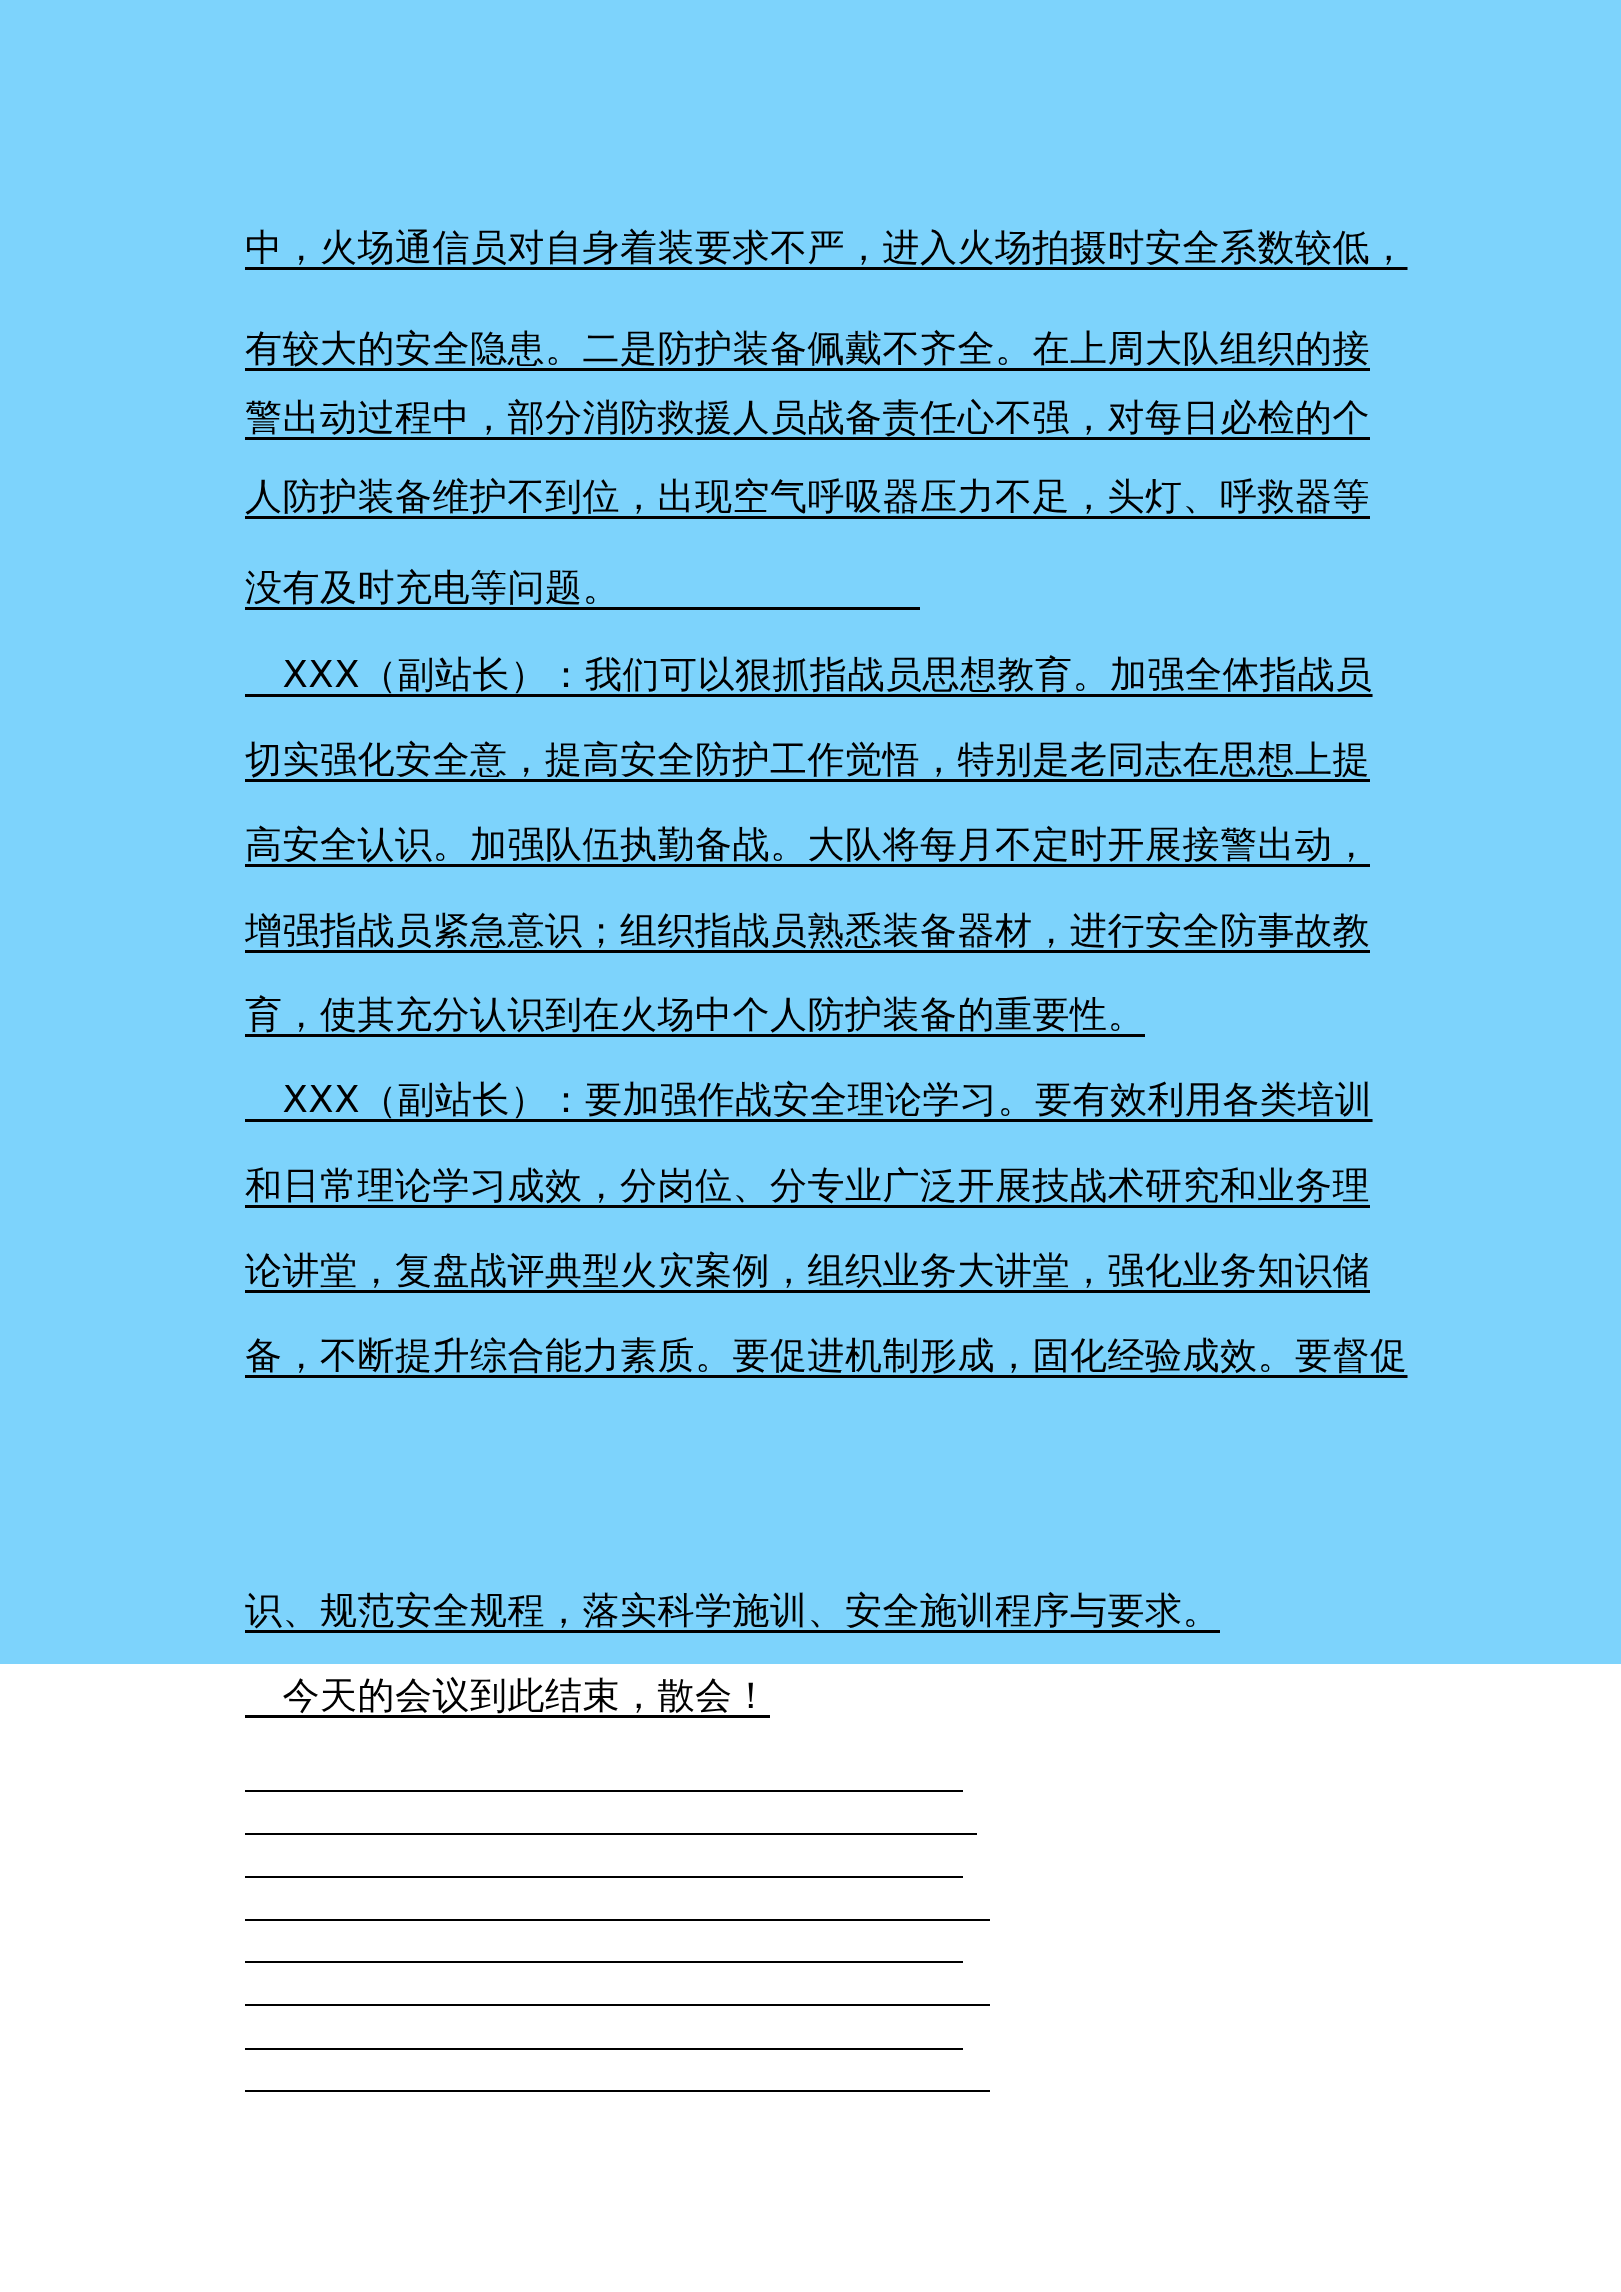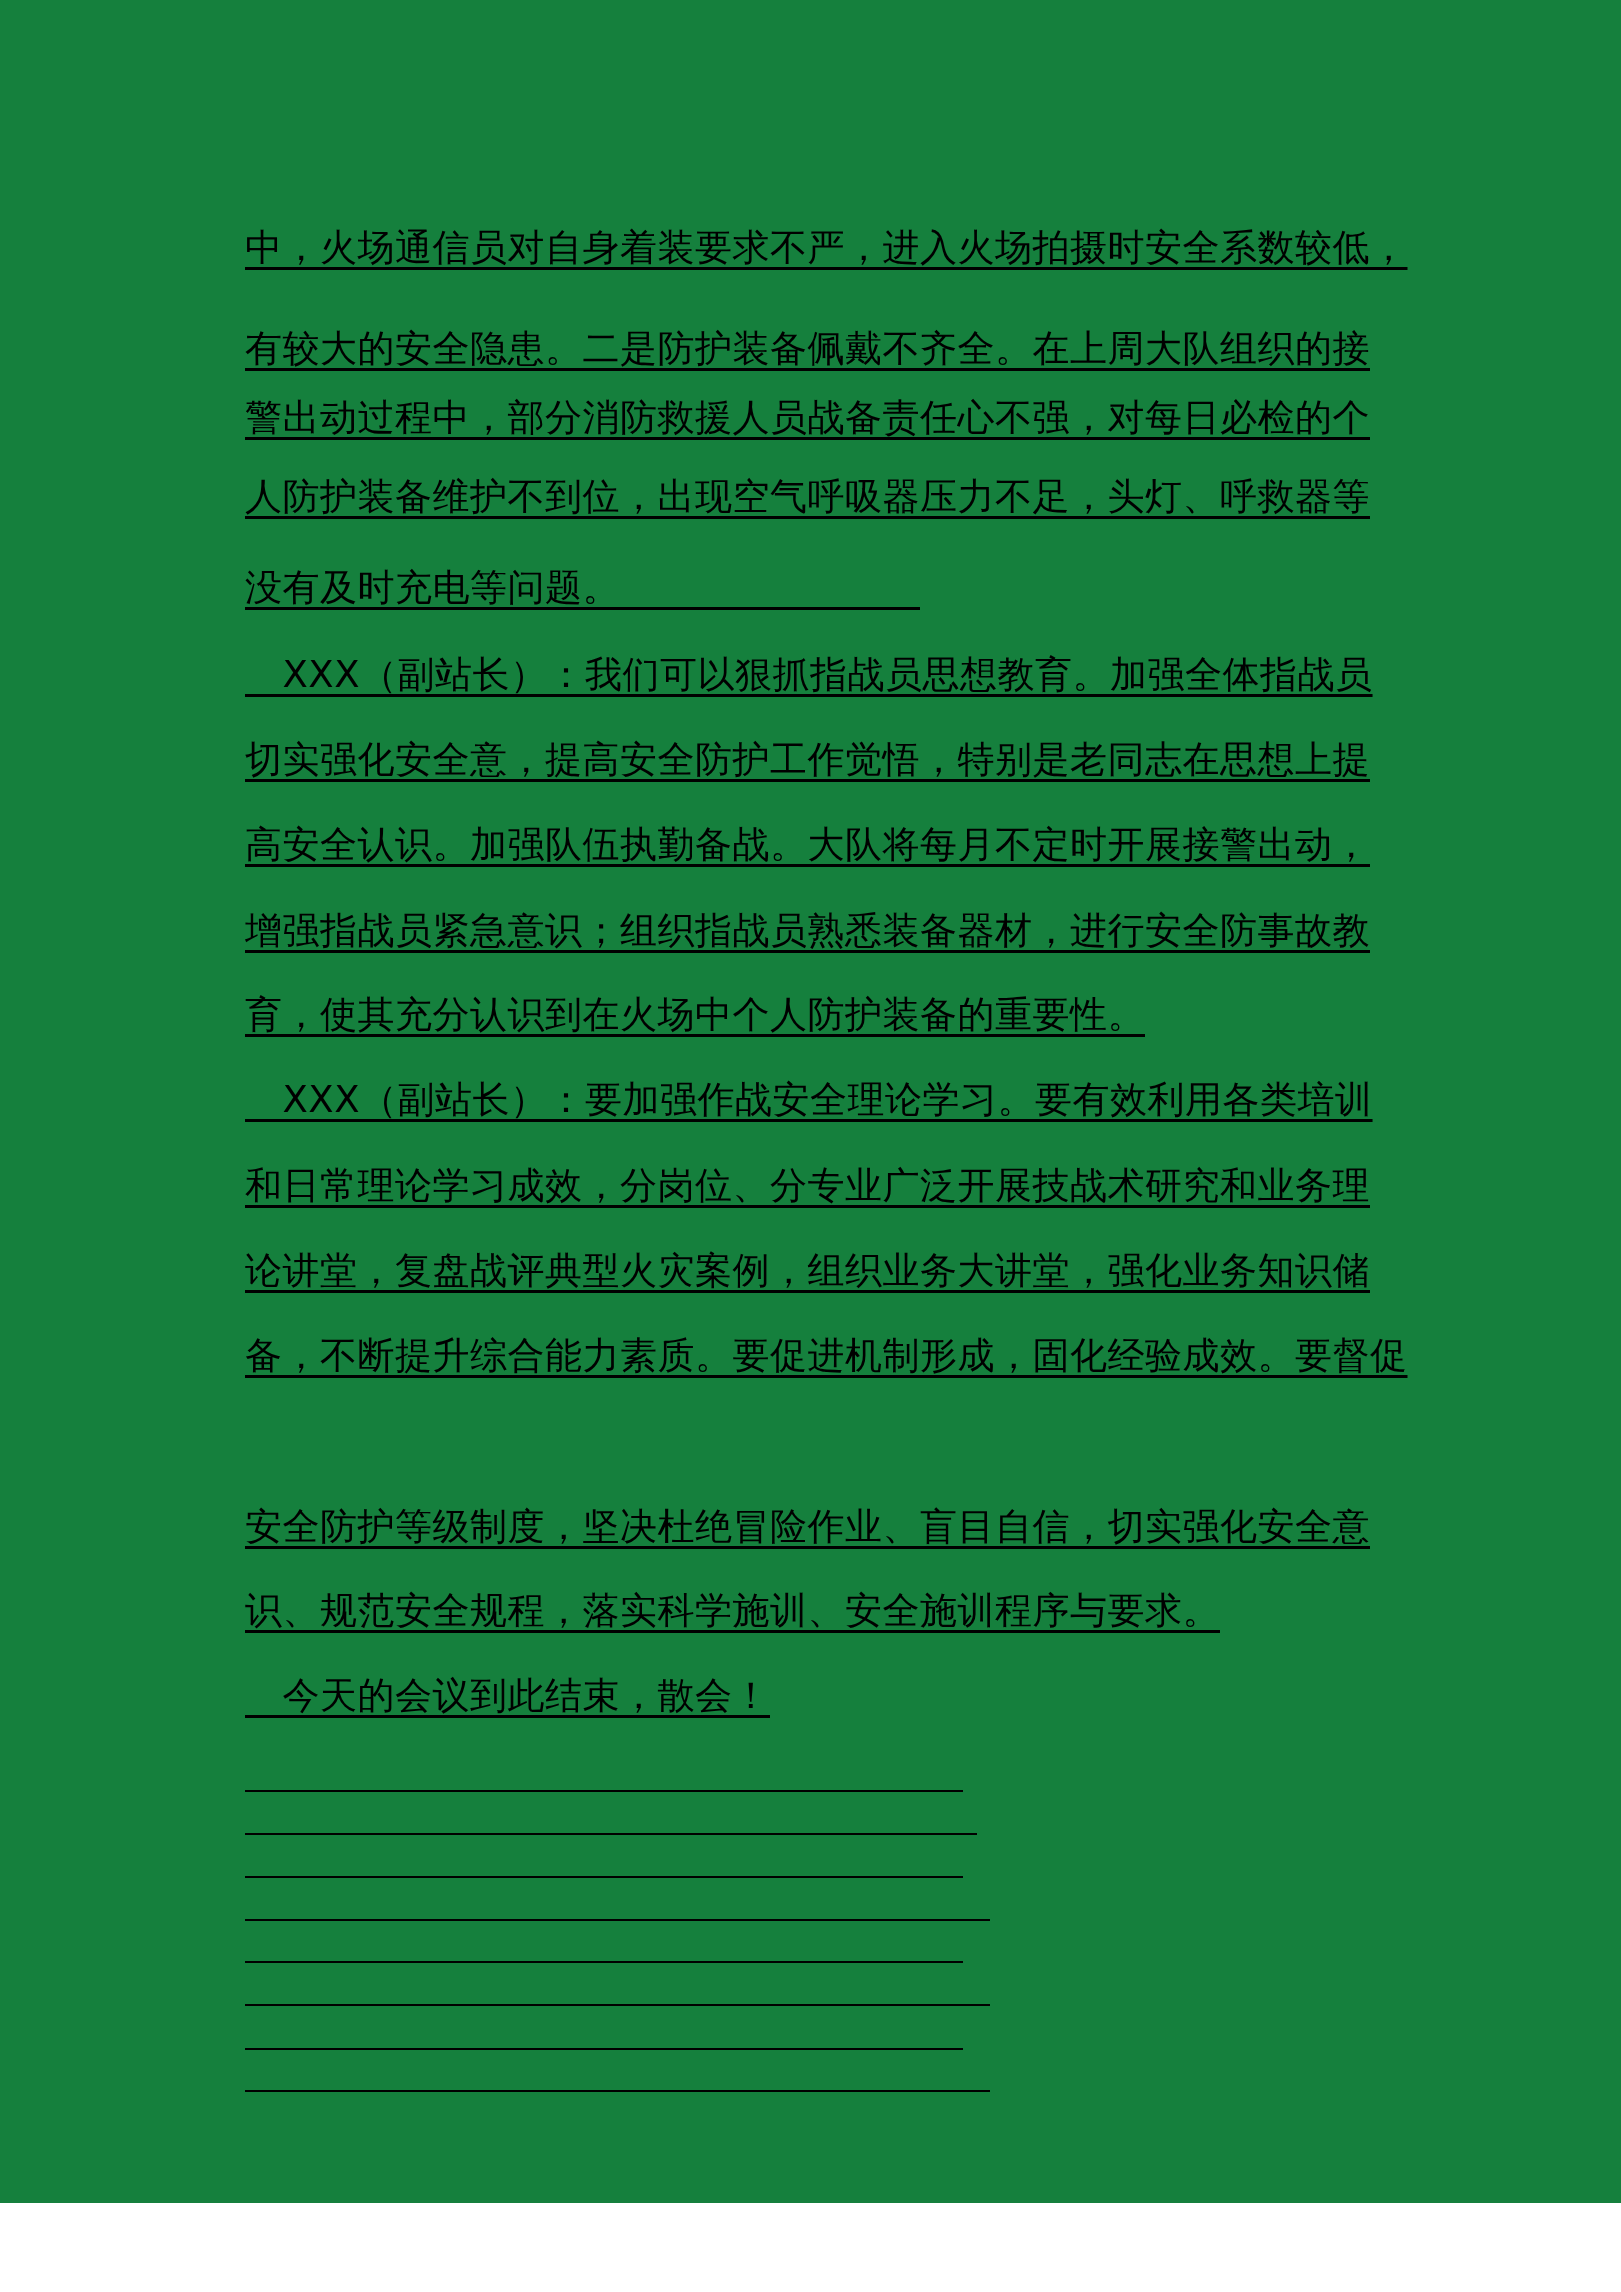--- a/index.html
+++ b/index.html
@@ -1,18 +1,18 @@
 <!DOCTYPE html>
 <html><head>
 <meta charset="utf-8">
 <style>
   html, body { margin: 0; padding: 0; background: #ffffff; }
   body { width: 1621px; height: 2293px; position: relative; overflow: hidden;
          font-family: "DejaVu Sans", "Liberation Sans", sans-serif; color: #000; }
-  .page { position: absolute; left: 0; top: 0; width: 1621px; height: 2203px; background: #15803d; }
+  .page { position: absolute; left: 0; top: 0; width: 1621px; height: 1664px; background: #7dd3fc; }
   .line { position: absolute; left: 245px; height: 59px; font-size: 37px; line-height: 59px;
           white-space: nowrap; text-decoration: underline; text-decoration-thickness: 2.9px;
           text-underline-offset: 6.9px; letter-spacing: 0.5px; }
   .blank { position: absolute; left: 245px; height: 0; border-top: 2.9px solid #000; }
 </style>
 </head>
 <body>
 
 <div class="page">
   <div class="line" style="top:218px">中，火场通信员对自身着装要求不严，进入火场拍摄时安全系数较低，</div>
@@ -22,21 +22,20 @@
   <div class="line" style="top:558px">没有及时充电等问题。　　　　　　　　</div>
   <div class="line" style="top:645px">　XXX（副站长）：我们可以狠抓指战员思想教育。加强全体指战员</div>
   <div class="line" style="top:730px">切实强化安全意，提高安全防护工作觉悟，特别是老同志在思想上提</div>
   <div class="line" style="top:815px">高安全认识。加强队伍执勤备战。大队将每月不定时开展接警出动，</div>
   <div class="line" style="top:901px">增强指战员紧急意识；组织指战员熟悉装备器材，进行安全防事故教</div>
   <div class="line" style="top:985px">育，使其充分认识到在火场中个人防护装备的重要性。</div>
   <div class="line" style="top:1070px">　XXX（副站长）：要加强作战安全理论学习。要有效利用各类培训</div>
   <div class="line" style="top:1156px">和日常理论学习成效，分岗位、分专业广泛开展技战术研究和业务理</div>
   <div class="line" style="top:1241px">论讲堂，复盘战评典型火灾案例，组织业务大讲堂，强化业务知识储</div>
   <div class="line" style="top:1326px">备，不断提升综合能力素质。要促进机制形成，固化经验成效。要督促</div>
-  <div class="line" style="top:1497px">安全防护等级制度，坚决杜绝冒险作业、盲目自信，切实强化安全意</div>
   <div class="line" style="top:1581px">识、规范安全规程，落实科学施训、安全施训程序与要求。</div>
   <div class="line" style="top:1666px">　今天的会议到此结束，散会！</div>
 
   <div class="blank" style="top:1790px; width:718px"></div>
   <div class="blank" style="top:1833px; width:732px"></div>
   <div class="blank" style="top:1876px; width:718px"></div>
   <div class="blank" style="top:1919px; width:745px"></div>
   <div class="blank" style="top:1961px; width:718px"></div>
   <div class="blank" style="top:2004px; width:745px"></div>
   <div class="blank" style="top:2048px; width:718px"></div>

